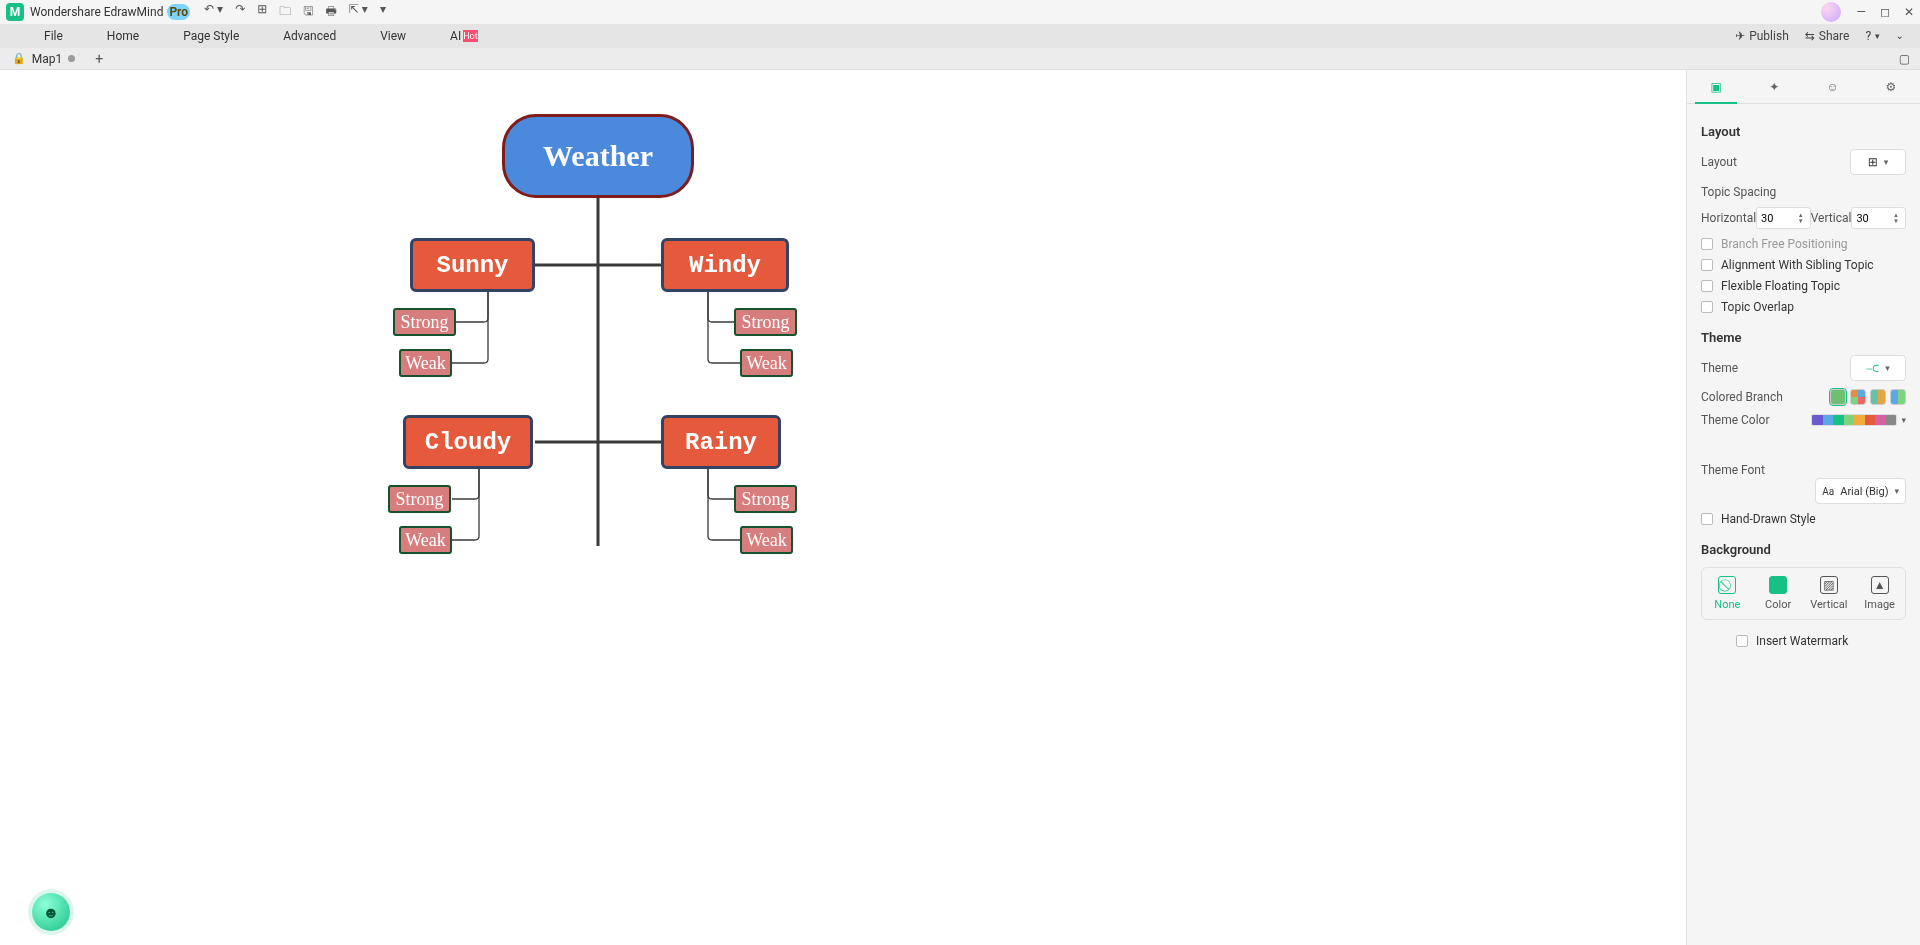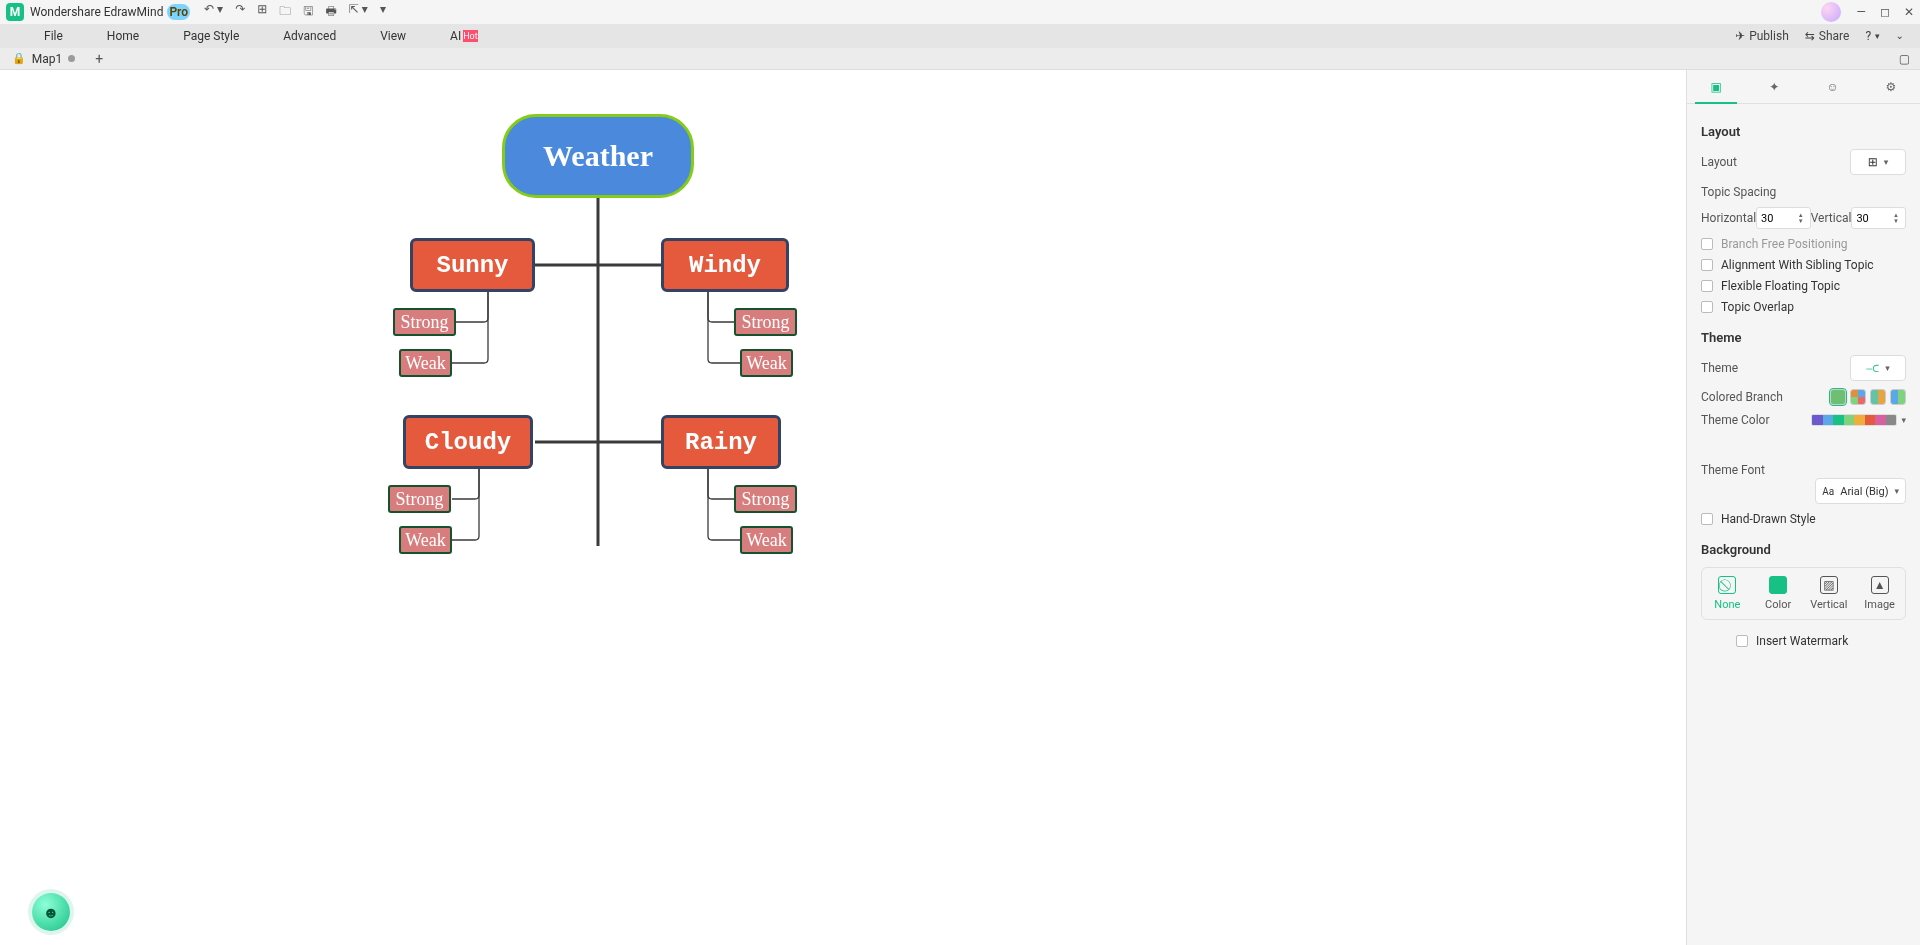--- a/index.html
+++ b/index.html
@@ -33,21 +33,21 @@
 .tabbar .newtab{ padding:0 8px; font-size:14px; cursor:pointer; color:#555;}
 .tabbar .spacer{flex:1;}
 .tabbar .collapse-btn{ padding:0 10px; cursor:pointer; color:#555;}
 
 
 .workspace { position:absolute; top:70px; left:0; right:0; bottom:0; display:flex; }
 .canvas-wrap { flex:1; position:relative; background:#fff; overflow:hidden; }
 .canvas-svg { position:absolute; inset:0; }
 
 
-.node-root { position:absolute; background:#4a89dc; color:#fff; border:3px solid #84cc16; border-radius:34px; font-family:Georgia,'Times New Roman',serif; font-weight:bold; display:flex; align-items:center; justify-content:center; }
+.node-root { position:absolute; background:#4a89dc; color:#fff; border:3px solid #7f1d1d; border-radius:34px; font-family:Georgia,'Times New Roman',serif; font-weight:bold; display:flex; align-items:center; justify-content:center; }
 .node-main { position:absolute; background:#e55a3c; color:#fff; border:3px solid #344263; border-radius:6px; font-family:Liberation Mono, monospace; font-weight:bold; display:flex; align-items:center; justify-content:center; }
 .node-sub { position:absolute; background:#d87d7d; color:#fff; border:2px solid #14532d; border-radius:3px; font-family:Georgia,'Times New Roman',serif; display:flex; align-items:center; justify-content:center; font-size:18px; }
 
 
 .sidepanel { width:234px; background:#f5f5f5; border-left:1px solid #e0e0e0; display:flex; flex-direction:column; font-size:12px; color:#333; overflow-y:auto;}
 .sp-tabs { display:flex; height:34px; border-bottom:1px solid #e0e0e0; }
 .sp-tab { flex:1; display:flex; align-items:center; justify-content:center; cursor:pointer; color:#666; position:relative;}
 .sp-tab.active { color:#17c084; }
 .sp-tab.active::after{content:'';position:absolute;left:8px;right:8px;bottom:-1px;height:2px;background:#17c084;}
 .sp-body { padding:14px 14px 20px; }

